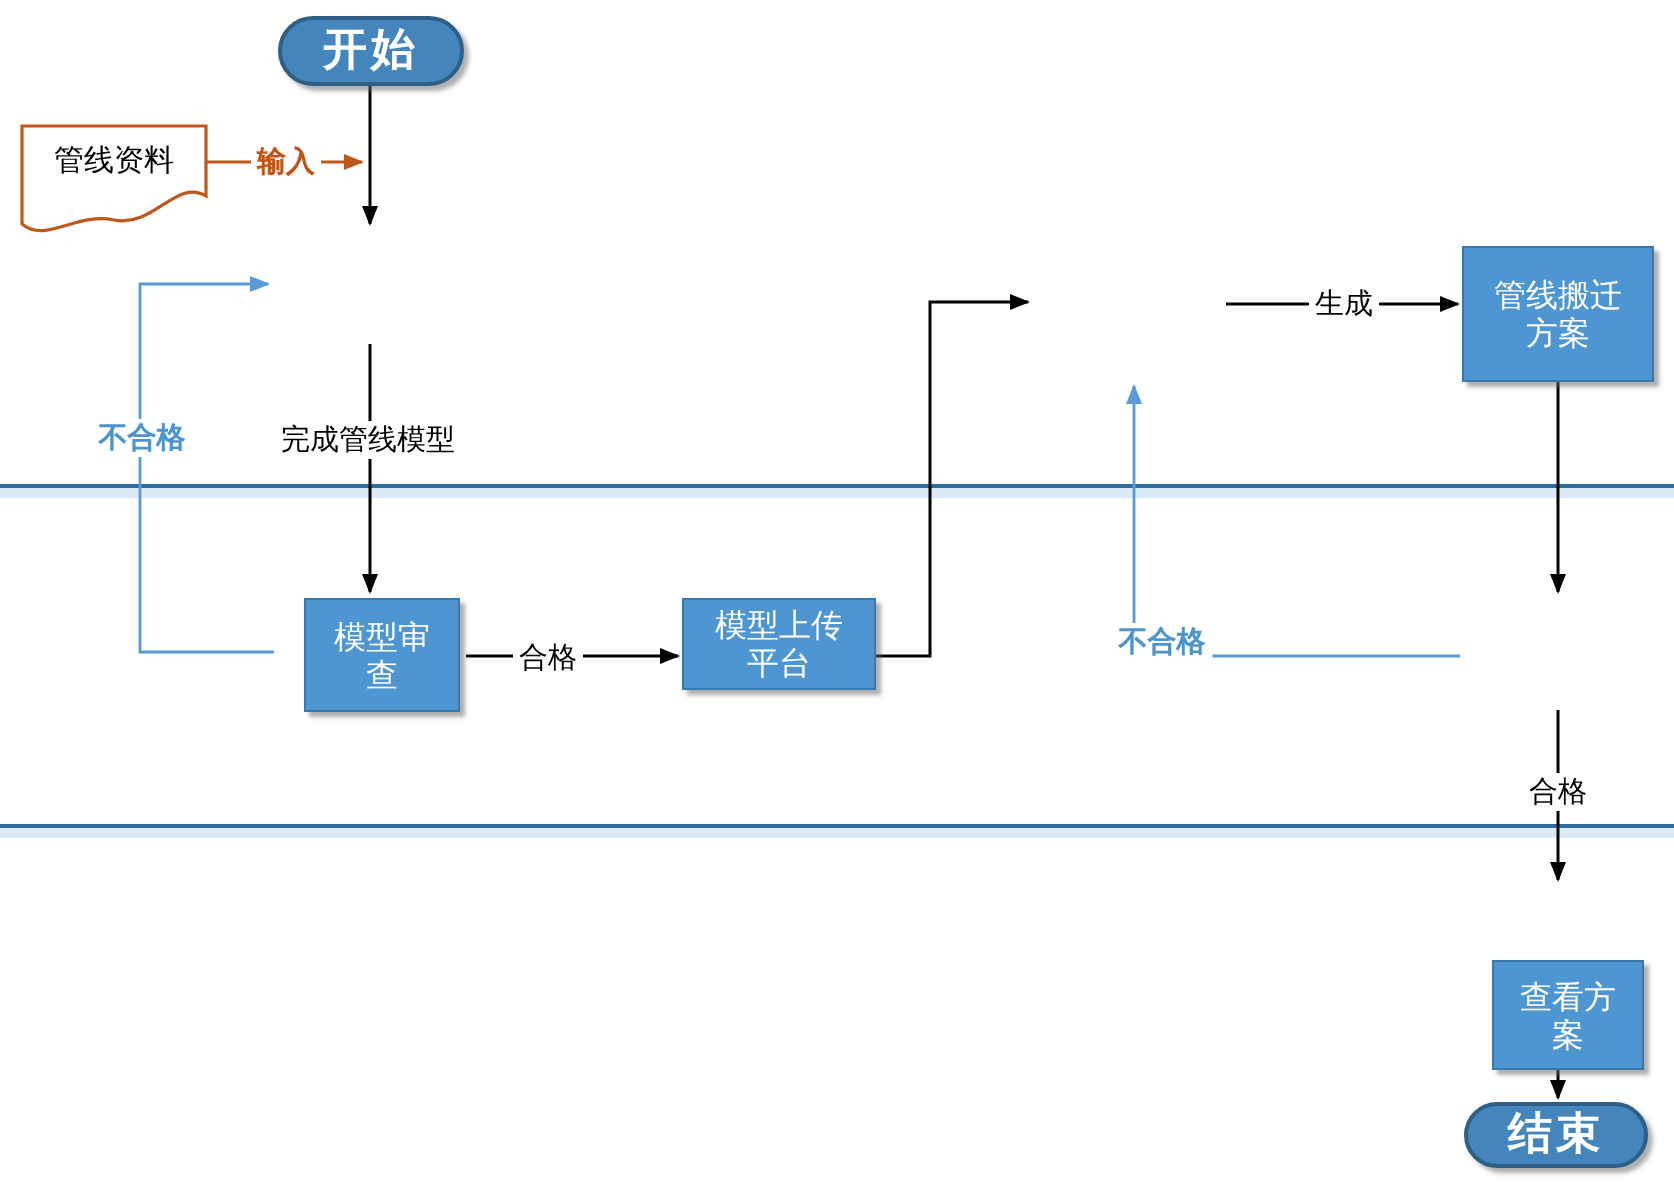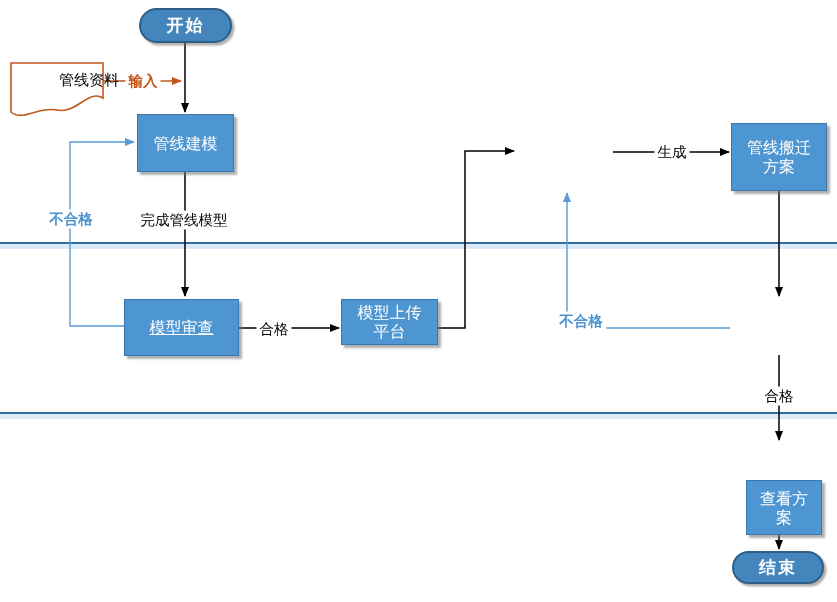--- a/index.html
+++ b/index.html
@@ -36,28 +36,28 @@
     background:var(--node-fill);
     border:1px solid var(--node-border);
     box-shadow:2.5px 2.5px 2px rgba(110,110,110,0.55);
     box-sizing:border-box;
   }
   .process{padding:0 13px;}
   .terminator{
     background:var(--terminator-fill);
     border:2px solid var(--terminator-border);
     border-radius:18px;
-    font-size:17px;font-weight:bold;letter-spacing:2px;
+    font-size:22px;font-weight:bold;letter-spacing:2px;
   }
   .docshape{
     position:absolute;z-index:3;
   }
   .docshape .doc-label{
     position:absolute;left:0;top:9px;width:100%;
-    text-align:center;color:#000;font-size:15px;padding-left:32px;
+    text-align:center;color:#000;font-size:15px;
   }
   .edge-label{
     position:absolute;z-index:4;transform:translate(-50%,-50%);
     background:var(--canvas-bg);padding:0 3px;
     font-size:14.5px;color:#000;white-space:nowrap;
   }
   .edge-label.blue{color:var(--label-blue);font-weight:bold;}
   .edge-label.orange{color:var(--label-orange);font-weight:bold;text-align:center;}
   .arrow-black{fill:var(--edge-black);}
   .arrow-blue{fill:var(--edge-blue);}
@@ -106,24 +106,21 @@
     <span class="doc-label">管线资料</span>
   </div>
 
   <div class="node terminator" style="left:139px;top:8px;width:93px;height:35px;">
     <span>开始</span>
   </div>
   <div class="node terminator" style="left:732px;top:551px;width:92px;height:33px;">
     <span>结束</span>
   </div>
 
-  <div class="node process" style="left:137px;top:114px;width:97px;height:58px;">
-    <span>管线建模</span>
-  </div>
-  <div class="node process" style="left:124px;top:299px;width:115px;height:57px;text-decoration:underline;">
+  <div class="node process" style="left:152px;top:299px;width:78px;height:57px;">
     <span>模型审查</span>
   </div>
   <div class="node process" style="left:341px;top:299px;width:97px;height:46px;">
     <span>模型上传平台</span>
   </div>
   <div class="node process" style="left:731px;top:123px;width:96px;height:68px;">
     <span>管线搬迁方案</span>
   </div>
   <div class="node process" style="left:746px;top:443px;width:76px;height:55px;margin-top:37px;">
     <span>查看方案</span>

